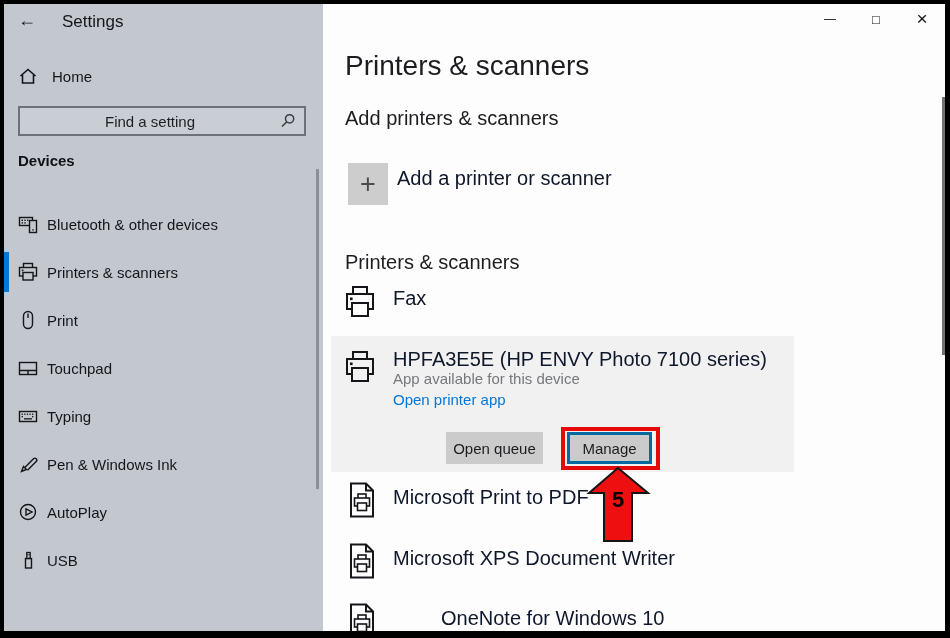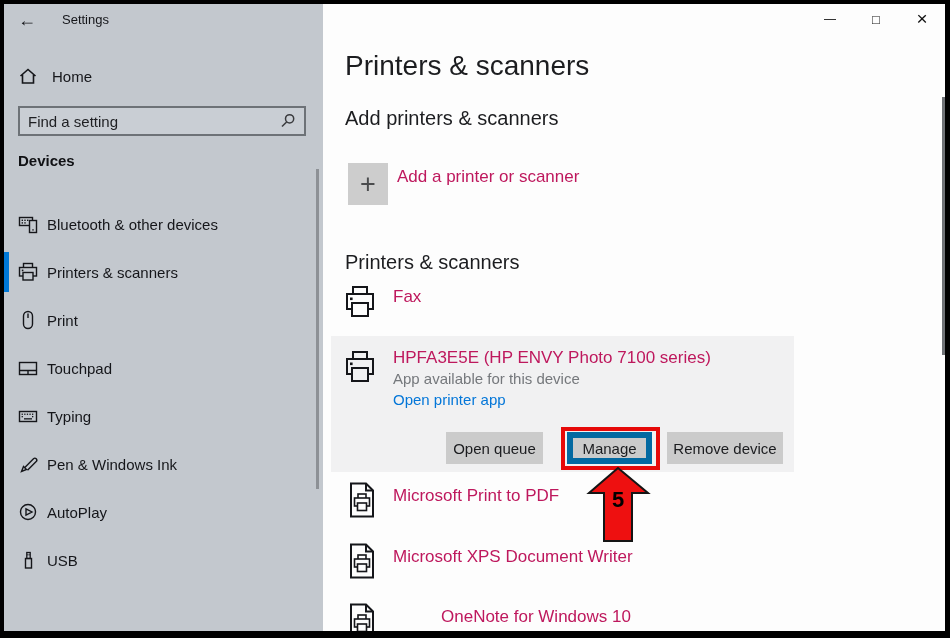--- a/index.html
+++ b/index.html
@@ -3,25 +3,25 @@
 <meta charset="utf-8">
 <style>
   html,body{margin:0;padding:0;background:#000;}
   *{box-sizing:border-box;font-family:"Liberation Sans","DejaVu Sans",sans-serif;}
   .page{position:relative;width:950px;height:638px;background:#000;overflow:hidden;}
   .window{position:absolute;left:4px;top:4px;width:941px;height:627px;overflow:hidden;background:#fdfdfd;}
 
   
   .sidebar{position:absolute;left:0;top:0;width:319px;height:100%;background:#c3c8ce;overflow:hidden;}
   .back-btn{position:absolute;left:14px;top:6px;font-size:18px;color:#15161a;line-height:20px;cursor:default;}
-  .app-title{position:absolute;left:58px;top:8px;font-size:13px;color:#15161a;}
+  .app-title{position:absolute;left:58px;top:8px;font-size:17px;color:#15161a;}
   .home-row{position:absolute;left:14px;top:58px;width:290px;height:28px;display:flex;align-items:center;}
   .home-row .lbl{margin-left:14px;font-size:15px;color:#15161a;}
   .search-box{position:absolute;left:14px;top:102px;width:288px;height:30px;background:#c9ced4;border:2px solid #6d7277;display:flex;align-items:center;}
-  .search-box input{flex:1;border:none;background:transparent;outline:none;font-size:15px;color:#1e1f22;padding:0 8px;}
+  .search-box input{flex:1;border:none;background:transparent;outline:none;font-size:15px;color:#1e1f22;padding:0 8px;text-align:center;}
   .search-box input::placeholder{color:#1e1f22;opacity:1;}
   .search-ic{flex:0 0 auto;margin-right:8px;}
   .side-section{position:absolute;left:14px;top:148px;font-size:15px;font-weight:bold;color:#101114;}
   .nav{position:absolute;left:0;top:196px;width:100%;}
   .nav-item{position:relative;height:48px;display:flex;align-items:center;padding-left:14px;}
   .nav-item .nic{width:20px;height:20px;flex:0 0 auto;}
   .nav-item .lbl{margin-left:9px;font-size:15px;color:#15161a;white-space:nowrap;}
   .accent-bar{position:absolute;left:0;top:4px;width:5px;height:40px;background:#0078d7;}
   .side-scroll{position:absolute;left:312px;top:165px;width:3px;height:320px;background:#8d9196;}
 
@@ -31,31 +31,31 @@
   .cap-btn{width:46px;height:30px;display:flex;align-items:center;justify-content:center;color:#111;}
   .cap-min{font-size:12px;}
   .cap-max{font-size:13px;}
   .cap-close{font-size:19px;}
   .h1{position:absolute;left:22px;top:46px;font-size:28px;font-weight:300;color:#1c1d20;}
   .h2{position:absolute;left:22px;font-size:20px;font-weight:400;color:#1c1d20;}
   .h2.add{top:103px;}
   .h2.list{top:247px;}
   .add-tile{position:absolute;left:25px;top:159px;width:40px;height:42px;background:#cdcdcd;display:flex;align-items:center;justify-content:center;font-size:27px;font-weight:300;color:#4b4c4e;}
   .add-label{position:absolute;left:74px;top:163px;font-size:15px;color:#1b1c1f;}
-  .dev-name{font-size:17px;color:#be185d;}
+  .dev-name{font-size:20px;color:#0f172a;}
   .fax-icon{position:absolute;left:22px;top:281px;}
   .fax-label{position:absolute;left:70px;top:283px;text-align:center;}
   .hp-panel{position:absolute;left:8px;top:332px;width:463px;height:136px;background:#f1f1f2;}
   .hp-icon{position:absolute;left:14px;top:14px;}
   .hp-name{position:absolute;left:62px;top:12px;}
   .hp-status{position:absolute;left:62px;top:34px;font-size:15px;color:#75787c;}
   .hp-link{position:absolute;left:62px;top:55px;font-size:15px;color:#0376d8;cursor:pointer;}
   .dev-btn{position:absolute;top:96px;height:32px;background:#cbcbcb;border:none;font-size:15px;color:#1b1c1f;display:flex;align-items:center;justify-content:center;}
   .btn-queue{left:115px;width:97px;}
-  .btn-manage{left:236px;width:85px;border:6px solid #0369a1;}
+  .btn-manage{left:236px;width:85px;border:3px solid #0369a1;}
   .btn-remove{left:336px;width:116px;}
   .red-box{position:absolute;left:238px;top:423px;width:99px;height:43px;border:4px solid #e60909;}
   .step-arrow{position:absolute;left:262px;top:462px;width:68px;height:78px;}
   .row-pdf .ric{position:absolute;left:25px;top:478px;}
   .row-pdf .lbl{position:absolute;left:70px;top:482px;}
   .row-xps .ric{position:absolute;left:25px;top:539px;}
   .row-xps .lbl{position:absolute;left:70px;top:543px;}
   .row-one .ric{position:absolute;left:25px;top:599px;}
   .row-one .lbl{position:absolute;left:70px;top:603px;margin-left:48px;}
   .content-scroll{position:absolute;left:619px;top:93px;width:3px;height:258px;background:#6f7276;}
@@ -230,21 +230,20 @@
             <rect x="2" y="9" width="26" height="15" fill="#f1f1f2" stroke="#15161a" stroke-width="2"></rect>
             <rect x="7" y="18" width="16" height="13" fill="#f1f1f2" stroke="#15161a" stroke-width="2"></rect>
             <rect x="5" y="12.5" width="2.6" height="2.6" fill="#15161a"></rect>
           </svg>
         </span>
         <span class="hp-name dev-name">HPFA3E5E (HP ENVY Photo 7100 series)</span>
         <span class="hp-status">App available for this device</span>
         <span class="hp-link">Open printer app</span>
         <button class="dev-btn btn-queue">Open queue</button>
         <button class="dev-btn btn-manage">Manage</button>
-        <button class="dev-btn btn-remove">Remove device</button>
       </div>
 
       <div class="red-box"></div>
       <span class="step-arrow">
         <svg width="68" height="78" viewBox="0 0 68 78">
           <polygon points="33,2 4,27 19,27 19,75 47,75 47,27 63,27" fill="#ee1010" stroke="#151515" stroke-width="2"></polygon>
           <text x="33" y="41" text-anchor="middle" font-size="22" font-weight="bold" fill="#000">5</text>
         </svg>
       </span>
 

